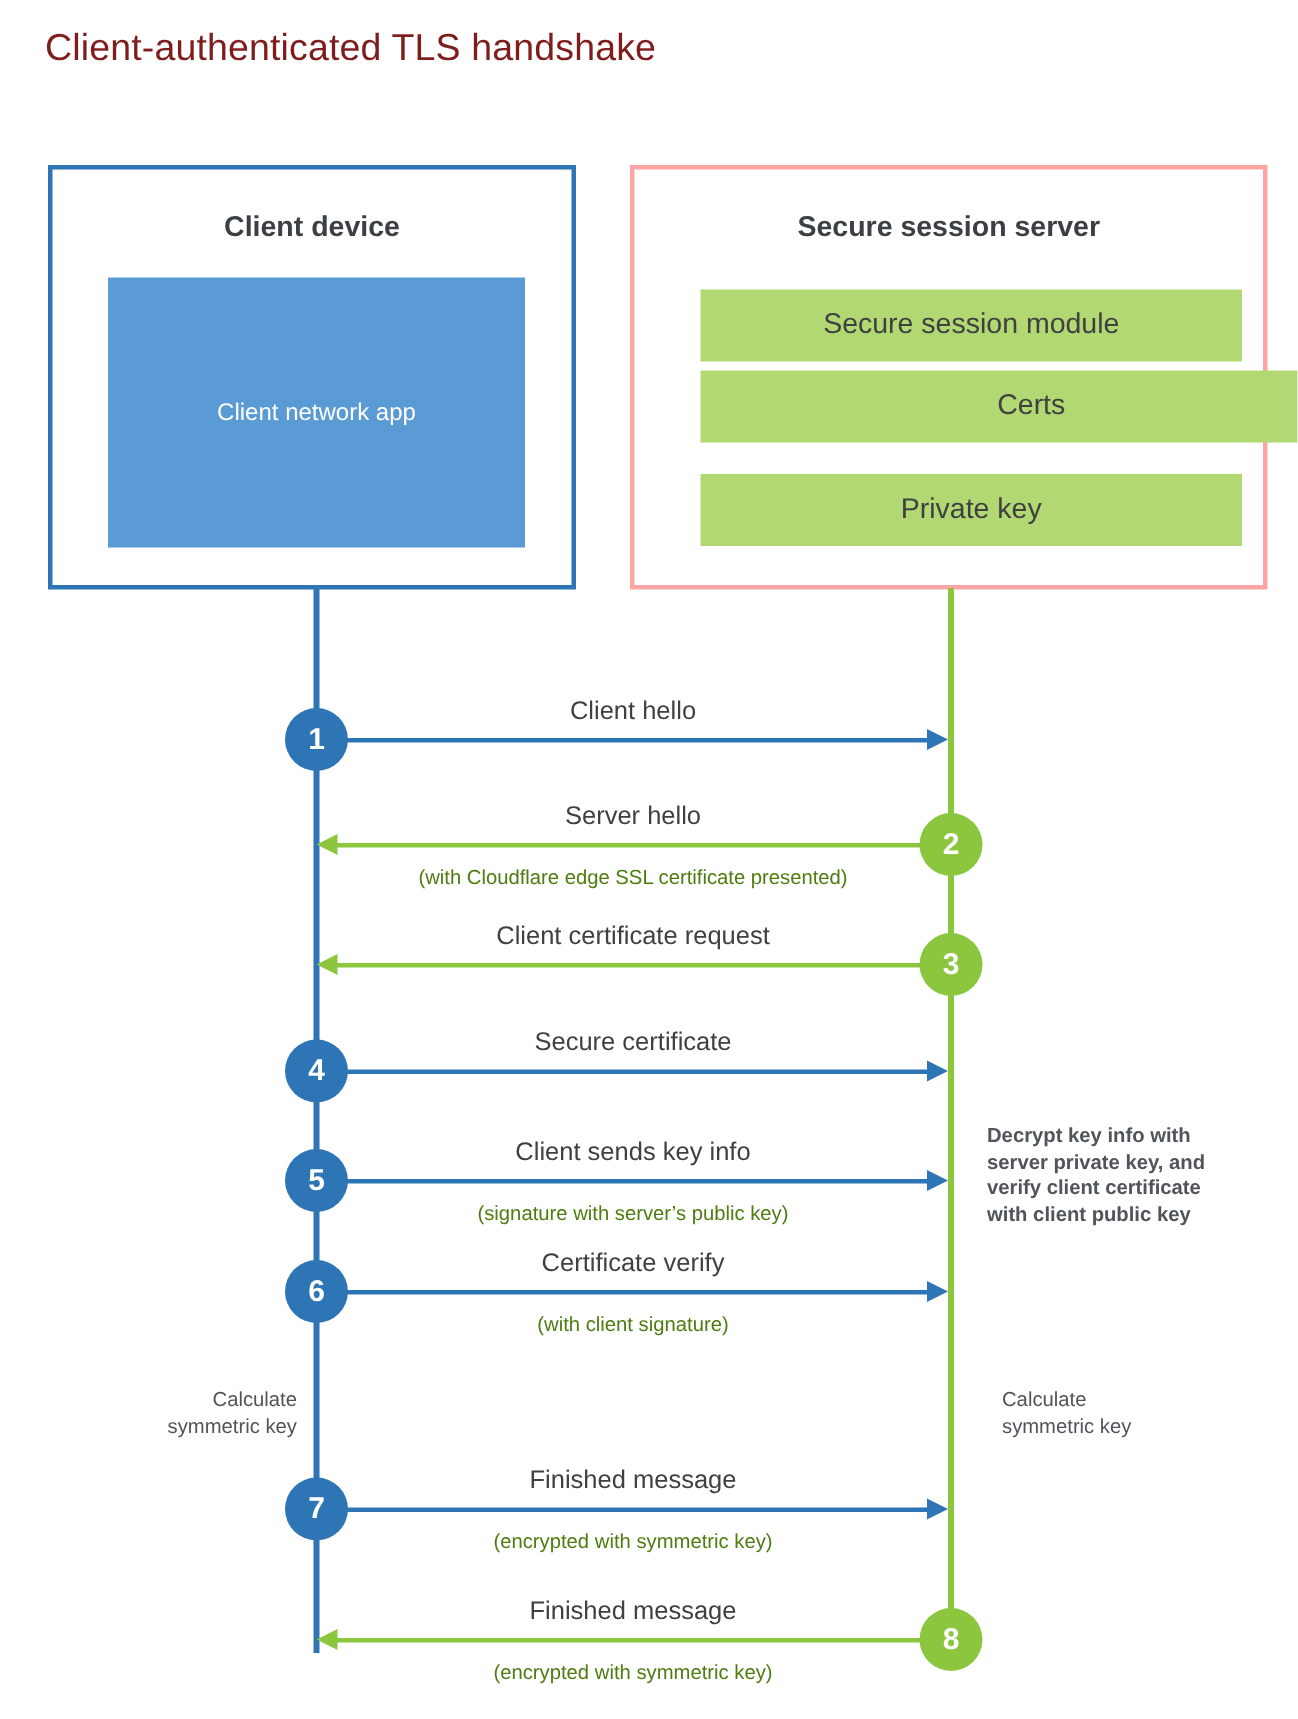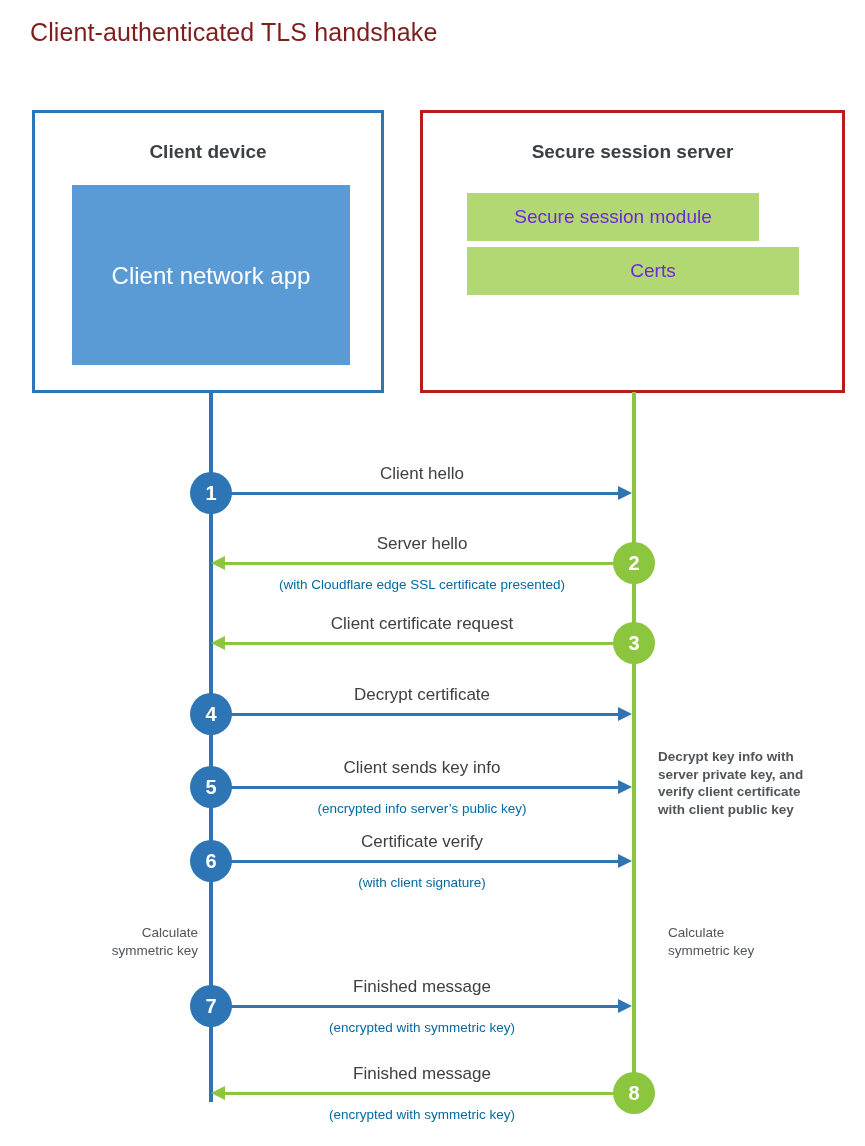--- a/index.html
+++ b/index.html
@@ -44,54 +44,54 @@
     top: 110px;
     width: 352px;
     height: 283px;
     border: 3px solid #2e75b6;
   }
   #server-box {
     left: 420px;
     top: 110px;
     width: 425px;
     height: 283px;
-    border: 3px solid #b91c1c;
+    border: 3px solid #fca5a5;
   }
   .actor-title {
     position: absolute;
     left: 0;
     right: 0;
     top: 28px;
     text-align: center;
     font-size: 19px;
     font-weight: bold;
     color: #3b4045;
   }
   #client-app {
     position: absolute;
     left: 37px;
     top: 72px;
     width: 278px;
     height: 180px;
     background: #5b9bd5;
     color: #ffffff;
-    font-size: 24px;
+    font-size: 16px;
     line-height: 27px;
     display: flex;
     align-items: center;
     justify-content: center;
     text-align: right;
   }
   .server-bar {
     position: absolute;
     left: 44px;
-    width: 292px;
+    width: 361px;
     height: 48px;
     background: #b2d873;
-    color: #6d28d9;
+    color: #404040;
     font-size: 19px;
     display: flex;
     align-items: center;
     justify-content: center;
     text-align: center;
   }
   #server-bar-0 { top: 80px; }
   #server-bar-1 { top: 134px; padding-left: 40px; }
   #server-bar-2 { top: 203px; }
 
@@ -158,21 +158,21 @@
     color: #404040;
     top: -29px;
     white-space: nowrap;
   }
   .msg-sub {
     position: absolute;
     left: 202px;
     width: 440px;
     text-align: center;
     font-size: 13.5px;
-    color: #0369a1;
+    color: #4d7c0f;
     top: 14px;
     white-space: nowrap;
   }
 
   
   .step-circle {
     position: absolute;
     width: 42px;
     height: 42px;
     border-radius: 50%;
@@ -231,20 +231,21 @@
   <div class="actor-box" id="client-box">
     <div class="actor-title">Client device</div>
     <div id="client-app">Client network
 app</div>
   </div>
 
   <div class="actor-box" id="server-box">
     <div class="actor-title">Secure session server</div>
     <div class="server-bar" id="server-bar-0">Secure session module</div>
     <div class="server-bar" id="server-bar-1">Certs</div>
+    <div class="server-bar" id="server-bar-2">Private key</div>
   </div>
 
   <div class="lifeline" id="client-lifeline"></div>
   <div class="lifeline" id="server-lifeline"></div>
 
   <div id="messages">
       <div class="msg" style="top: 493px;">
         <div class="msg-line c2s blue"></div>
         <div class="arrowhead right"></div>
         <div class="msg-label">Client hello</div>
@@ -259,28 +260,28 @@
       </div>
       <div class="msg" style="top: 643px;">
         <div class="msg-line s2c green"></div>
         <div class="arrowhead left"></div>
         <div class="msg-label">Client certificate request</div>
         <div class="step-circle green">3</div>
       </div>
       <div class="msg" style="top: 714px;">
         <div class="msg-line c2s blue"></div>
         <div class="arrowhead right"></div>
-        <div class="msg-label">Decrypt certificate</div>
+        <div class="msg-label">Secure certificate</div>
         <div class="step-circle blue">4</div>
       </div>
       <div class="msg" style="top: 787px;">
         <div class="msg-line c2s blue"></div>
         <div class="arrowhead right"></div>
         <div class="msg-label">Client sends key info</div>
-        <div class="msg-sub">(encrypted info server’s public key)</div>
+        <div class="msg-sub">(signature with server’s public key)</div>
         <div class="step-circle blue">5</div>
       </div>
       <div class="msg" style="top: 861px;">
         <div class="msg-line c2s blue"></div>
         <div class="arrowhead right"></div>
         <div class="msg-label">Certificate verify</div>
         <div class="msg-sub">(with client signature)</div>
         <div class="step-circle blue">6</div>
       </div>
       <div class="msg" style="top: 1006px;">

